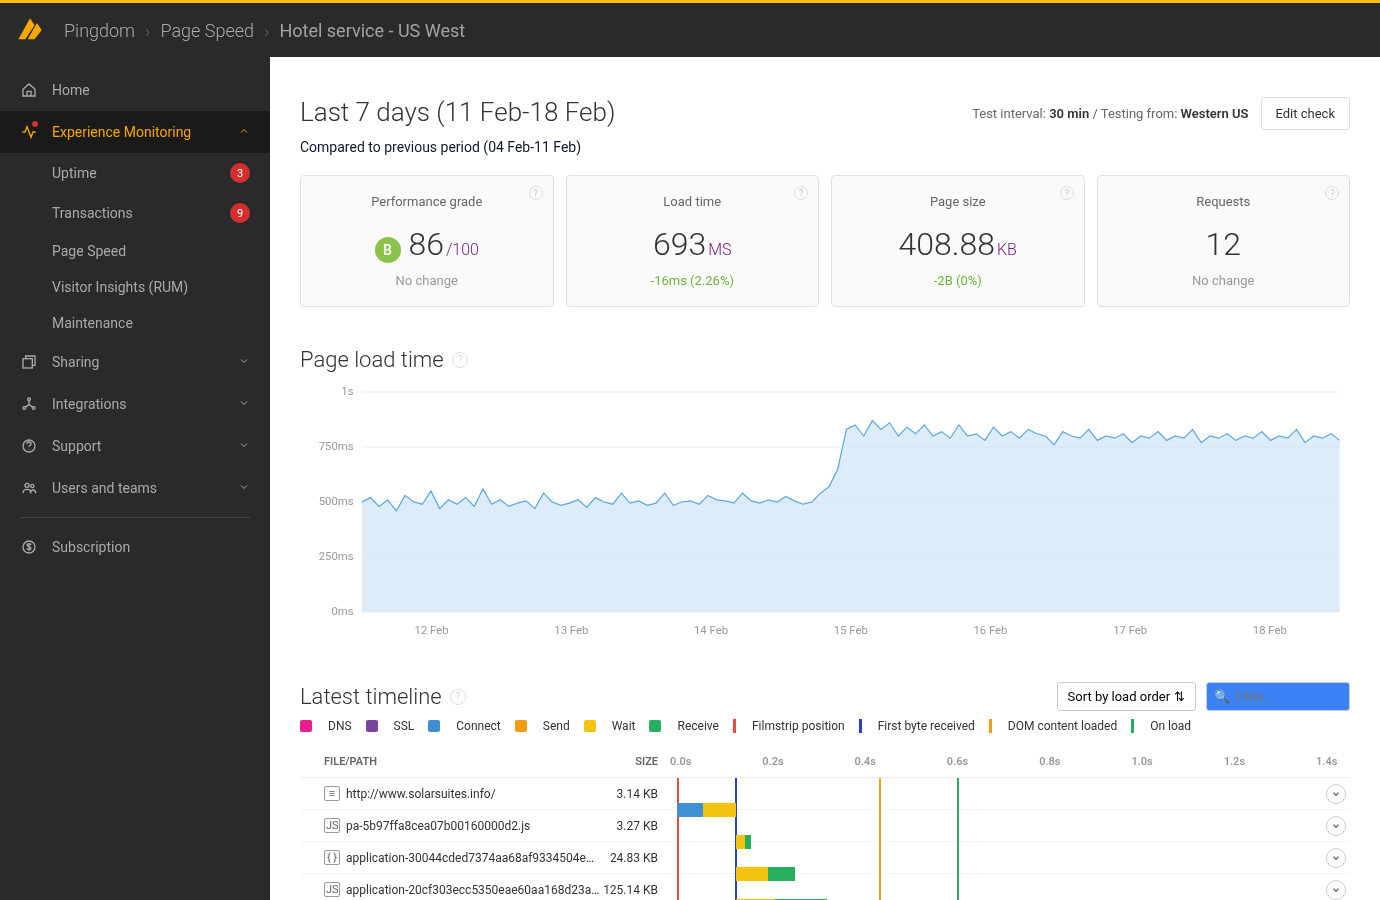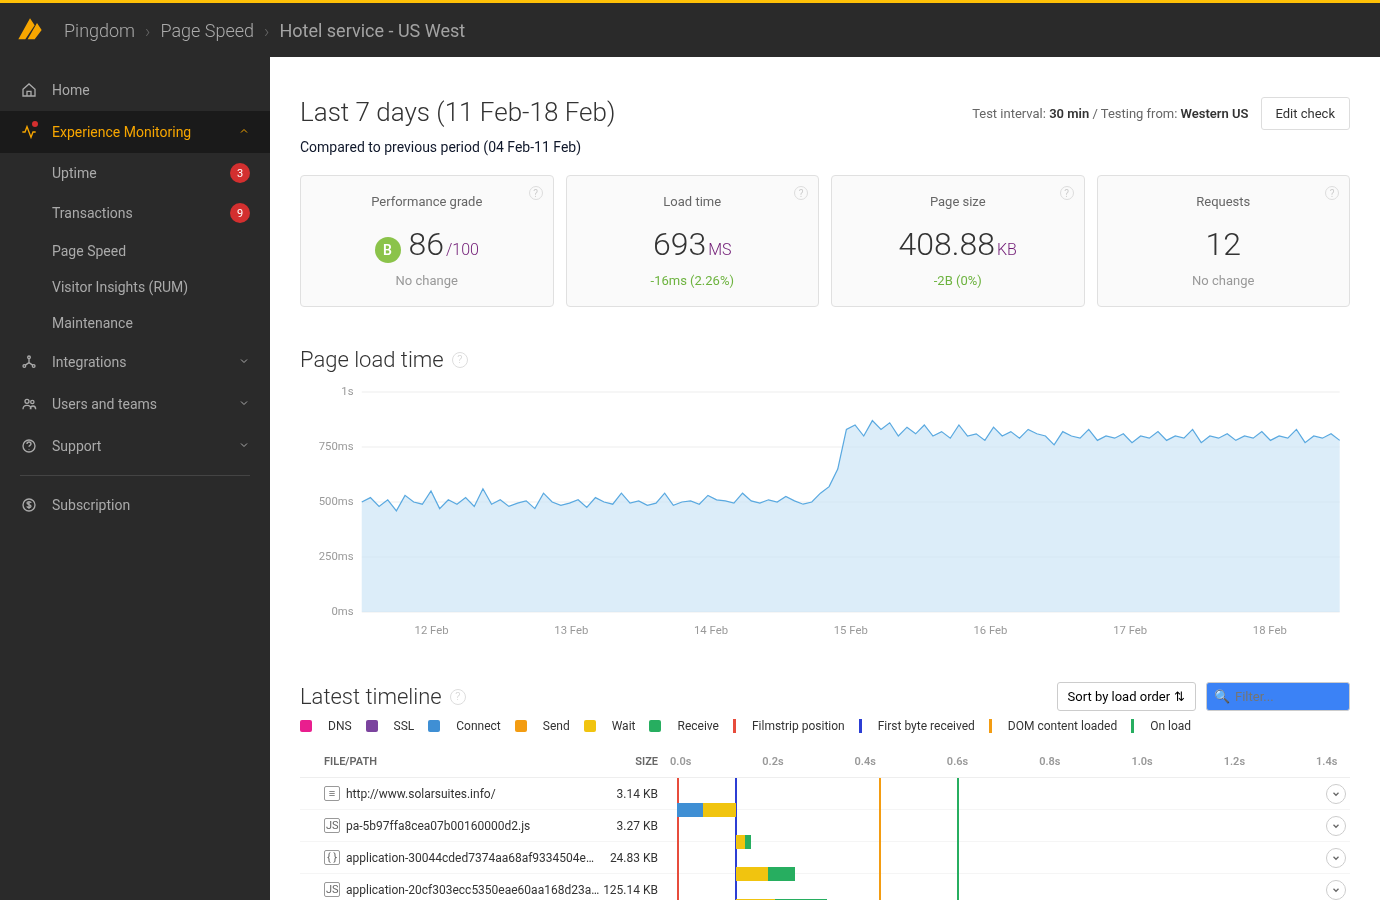--- a/index.html
+++ b/index.html
@@ -126,52 +126,64 @@
         <div class="nav-sub">
           <span>Visitor Insights (RUM)</span>
         </div>
         <div class="nav-sub">
           <span>Maintenance</span>
         </div>
       </div>
     <div class="nav-item">
       <span class="nicon">
           <svg width="16" height="16" viewBox="0 0 24 24" fill="none" stroke="#aaa" stroke-width="2">
+            <rect x="3" y="7" width="14" height="14"></rect>
+            <path d="M7 7 V3 H21 V17 H17"></path>
+          </svg>
+        </span>
+      <span>Sharing</span>
+      <span class="chev"><svg width="12" height="12" viewBox="0 0 24 24" fill="none" stroke="#aaa" stroke-width="2">
+            <path d="M6 9 L12 15 L18 9"></path>
+          </svg></span>
+    </div>
+    <div class="nav-item">
+      <span class="nicon">
+          <svg width="16" height="16" viewBox="0 0 24 24" fill="none" stroke="#aaa" stroke-width="2">
             <circle cx="12" cy="5" r="2"></circle>
             <circle cx="5" cy="18" r="2"></circle>
             <circle cx="19" cy="18" r="2"></circle>
             <path d="M12 7 V13 M12 13 L6 17 M12 13 L18 17"></path>
           </svg>
         </span>
       <span>Integrations</span>
       <span class="chev"><svg width="12" height="12" viewBox="0 0 24 24" fill="none" stroke="#aaa" stroke-width="2">
             <path d="M6 9 L12 15 L18 9"></path>
           </svg></span>
     </div>
     <div class="nav-item">
       <span class="nicon">
           <svg width="16" height="16" viewBox="0 0 24 24" fill="none" stroke="#aaa" stroke-width="2">
+            <circle cx="12" cy="12" r="9"></circle>
+            <path d="M9 9 C9 7 10 6 12 6 C14 6 15 7 15 9 C15 11 12 11 12 13 M12 17 L12 17.5"></path>
+          </svg>
+        </span>
+      <span>Support</span>
+      <span class="chev"><svg width="12" height="12" viewBox="0 0 24 24" fill="none" stroke="#aaa" stroke-width="2">
+            <path d="M6 9 L12 15 L18 9"></path>
+          </svg></span>
+    </div>
+    <div class="nav-item">
+      <span class="nicon">
+          <svg width="16" height="16" viewBox="0 0 24 24" fill="none" stroke="#aaa" stroke-width="2">
             <circle cx="9" cy="8" r="3"></circle>
             <circle cx="17" cy="9" r="2.5"></circle>
             <path d="M3 20 C3 16 6 14 9 14 C12 14 15 16 15 20 M14 20 C14 17 16 15 18 15 C20 15 22 17 22 20"></path>
           </svg>
         </span>
       <span>Users and teams</span>
-      <span class="chev"><svg width="12" height="12" viewBox="0 0 24 24" fill="none" stroke="#aaa" stroke-width="2">
-            <path d="M6 9 L12 15 L18 9"></path>
-          </svg></span>
-    </div>
-    <div class="nav-item">
-      <span class="nicon">
-          <svg width="16" height="16" viewBox="0 0 24 24" fill="none" stroke="#aaa" stroke-width="2">
-            <circle cx="12" cy="12" r="9"></circle>
-            <path d="M9 9 C9 7 10 6 12 6 C14 6 15 7 15 9 C15 11 12 11 12 13 M12 17 L12 17.5"></path>
-          </svg>
-        </span>
-      <span>Support</span>
       <span class="chev"><svg width="12" height="12" viewBox="0 0 24 24" fill="none" stroke="#aaa" stroke-width="2">
             <path d="M6 9 L12 15 L18 9"></path>
           </svg></span>
     </div>
     <div class="divider"></div>
     <div class="nav-item">
       <span class="nicon">
           <svg width="16" height="16" viewBox="0 0 24 24" fill="none" stroke="#aaa" stroke-width="2">
             <circle cx="12" cy="12" r="9"></circle>
             <path d="M12 6 V18 M15 9 C15 7.5 13.5 7 12 7 C10.5 7 9 7.5 9 9 C9 12 15 11 15 14 C15 15.5 13.5 16 12 16 C10.5 16 9 15.5 9 14"></path>

